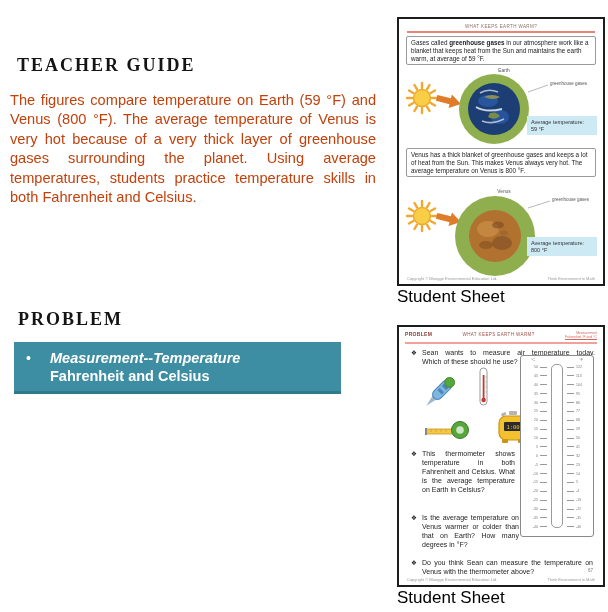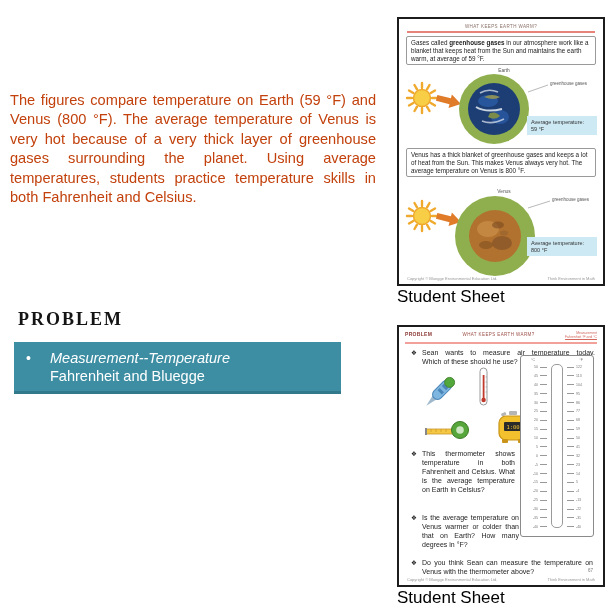--- a/index.html
+++ b/index.html
@@ -12,21 +12,21 @@
   #tg-title{left:17px;top:55px;}
   #pr-title{left:18px;top:309px;}
   .body-par{position:absolute;font-size:14.6px;line-height:19.4px;text-align:justify;color:#c2410c;}
   #tg-body{left:10px;top:91px;width:366px;}
   #pr-body{left:10px;top:410px;width:350px;font-size:15px;line-height:21px;}
 
   #banner{position:absolute;left:14px;top:342px;width:327px;background:var(--teal,#3D8EA3);
           border-bottom:3px solid var(--teal_dark,#33798C);color:#fff;
           padding:7px 10px 6px 12px;box-sizing:border-box;display:flex;}
   #banner .bullet{width:24px;font-size:14px;line-height:18px;}
-  #banner .lines{flex:1;font-size:14.5px;line-height:18px;font-weight:400;}
+  #banner .lines{flex:1;font-size:14.5px;line-height:18px;font-weight:700;}
   #banner .l1{font-style:italic;}
 
   
   .thumb{position:absolute;left:397px;width:204px;background:#fff;border:2px solid #1c1c1c;}
   #thumb1{top:17px;height:265px;}
   #thumb2{top:325px;height:258px;}
   .caption{position:absolute;left:397px;width:204px;text-align:left;font-size:17px;color:#000;}
   #caption1{top:287px;}
   #caption2{top:588px;}
 
@@ -66,29 +66,30 @@
   .thermo-dash{width:7px;height:1px;background:#999;}
   .thermo-mid{width:16px;}
   #thermo .tube{position:absolute;left:50%;transform:translateX(-50%);top:8px;bottom:8px;width:10px;
                 background:#fff;border:1px solid #9a9a9a;border-radius:5px;z-index:2;}
 </style>
 </head>
 <body>
 
 <div id="page">
 
+  <div id="tg-title" class="big-heading">TEACHER GUIDE</div>
   <div id="tg-body" class="body-par">The figures compare temperature on Earth (59 °F) and Venus (800 °F). The average temperature of Venus is very hot because of a very thick layer of greenhouse gases surrounding the planet. Using average temperatures, students practice temperature skills in both Fahrenheit and Celsius.</div>
 
   <div id="pr-title" class="big-heading">PROBLEM</div>
 
   <div id="banner">
     <span class="bullet">•</span>
     <span class="lines">
       <span class="l1">Measurement--Temperature</span><br>
-      <span class="l2">Fahrenheit and Bluegge</span>
+      <span class="l2">Fahrenheit and Celsius</span>
     </span>
   </div>
 
 
   <div id="thumb1" class="thumb">
     <div class="t-abs tiny-title" style="left:0;right:0;top:5px;">WHAT KEEPS EARTH WARM?</div>
     <div class="t-abs rule" style="left:8px;right:8px;top:12px;"></div>
 
     <div class="t-abs txt-box" style="left:7px;right:7px;top:17px;">
       <span>Gases called </span><b>greenhouse gases</b><span> in our atmosphere work like a blanket that keeps heat from the Sun and maintains the earth warm, at average of 59 °F.</span>

